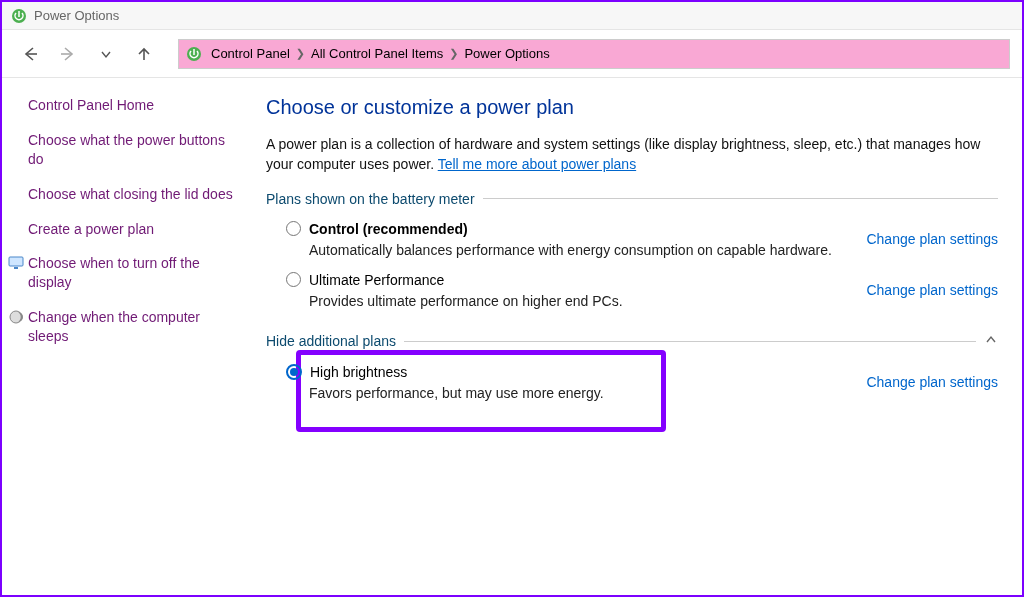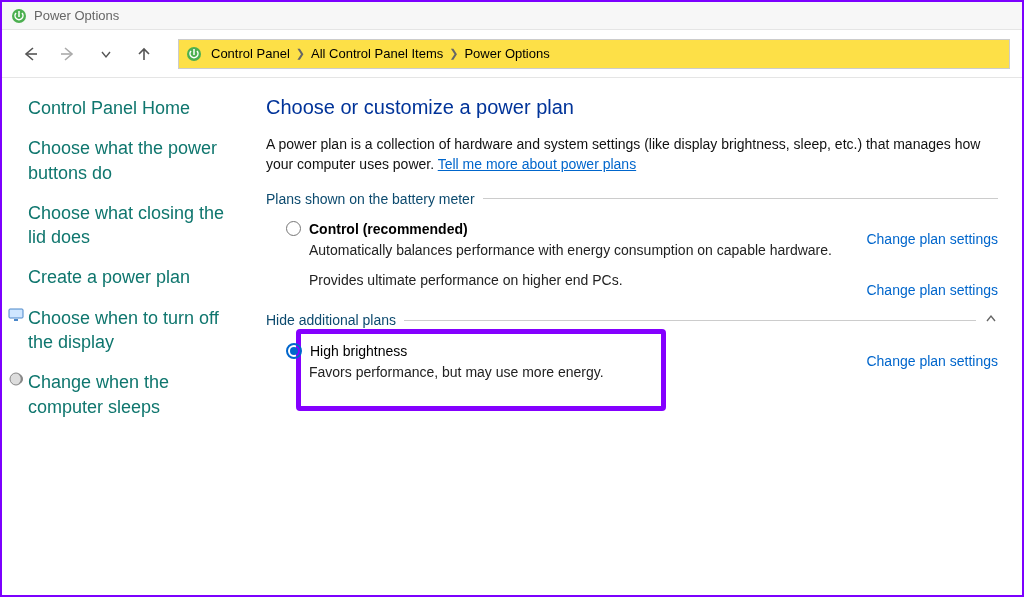--- a/index.html
+++ b/index.html
@@ -45,21 +45,21 @@
       display: inline-flex;
       align-items: center;
       justify-content: center;
       color: #555;
       cursor: pointer;
     }
     .address-box {
       flex: 1;
       height: 30px;
       border: 1px solid #ccc;
-      background: #fde047;
+      background: #f9a8d4;
       display: flex;
       align-items: center;
       padding: 0 6px;
       margin-left: 8px;
     }
     .address-box .addr-icon {
       width: 18px; height: 18px;
       margin-right: 8px;
       display: inline-flex;
       align-items: center;
@@ -78,25 +78,25 @@
     .content {
       display: flex;
       height: calc(597px - 28px - 48px - 4px);
     }
     .sidebar {
       width: 252px;
       padding: 18px 12px 12px 26px;
     }
     .sidebar a {
       display: block;
-      color: #0f766e;
+      color: #701a75;
       text-decoration: none;
       margin-bottom: 16px;
       line-height: 1.35;
-      font-size: 18px;
+      font-size: 14px;
       cursor: pointer;
     }
     .sidebar .side-row {
       display: flex;
       align-items: flex-start;
       margin-left: -20px;
     }
     .sidebar .side-row .side-icon {
       width: 16px; height: 16px;
       margin-right: 4px;
@@ -300,20 +300,24 @@
       <div class="plan">
         <div class="row1">
           <input type="radio" name="plan" style="">
           <span class="plan-name bold">Control (recommended)</span>
         </div>
         <a class="change-link">Change plan settings</a>
         <div class="plan-desc">Automatically balances performance with energy consumption on capable hardware.</div>
       </div>
 
       <div class="plan">
+        <div class="row1">
+          <input type="radio" name="plan" style="">
+          <span class="plan-name">Ultimate Performance</span>
+        </div>
         <a class="change-link">Change plan settings</a>
         <div class="plan-desc">Provides ultimate performance on higher end PCs.</div>
       </div>
     </div>
 
     <div class="section-label" style="margin-top:24px;">
       <span>Hide additional plans</span>
       <span class="rule"></span>
       <span class="chev">
         <svg width="14" height="14" viewBox="0 0 14 14">

